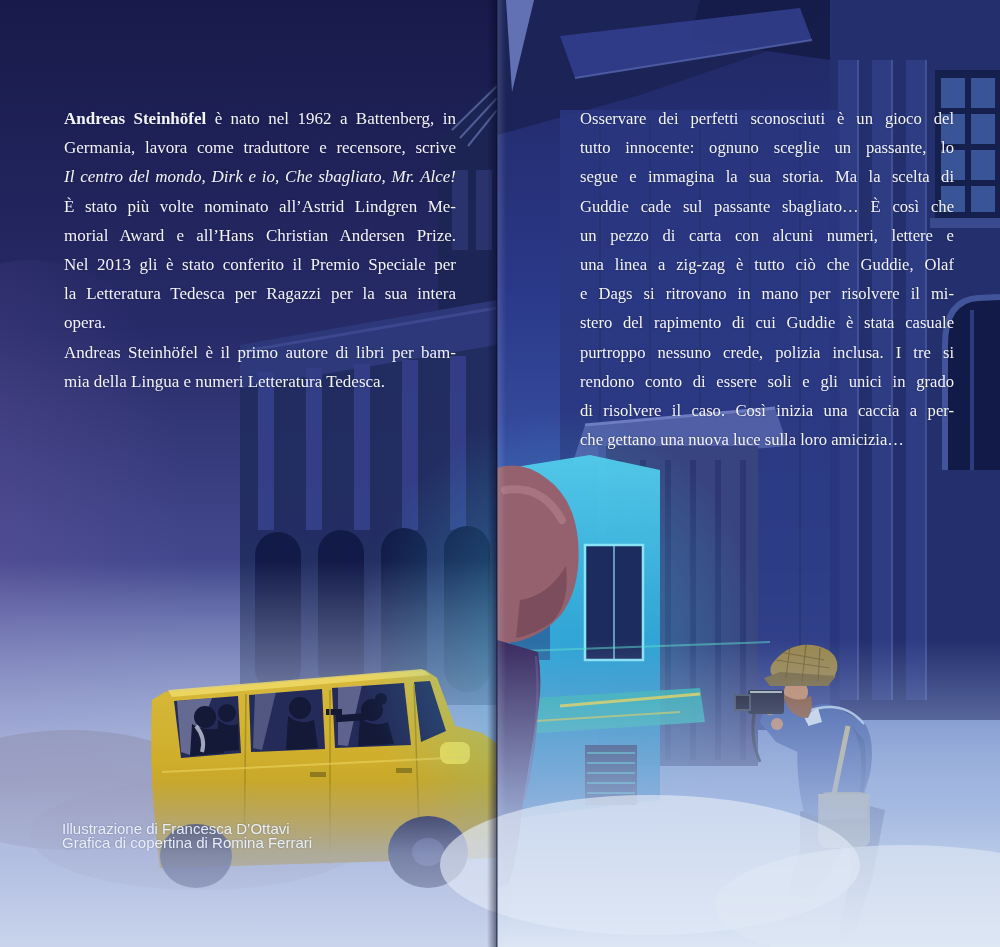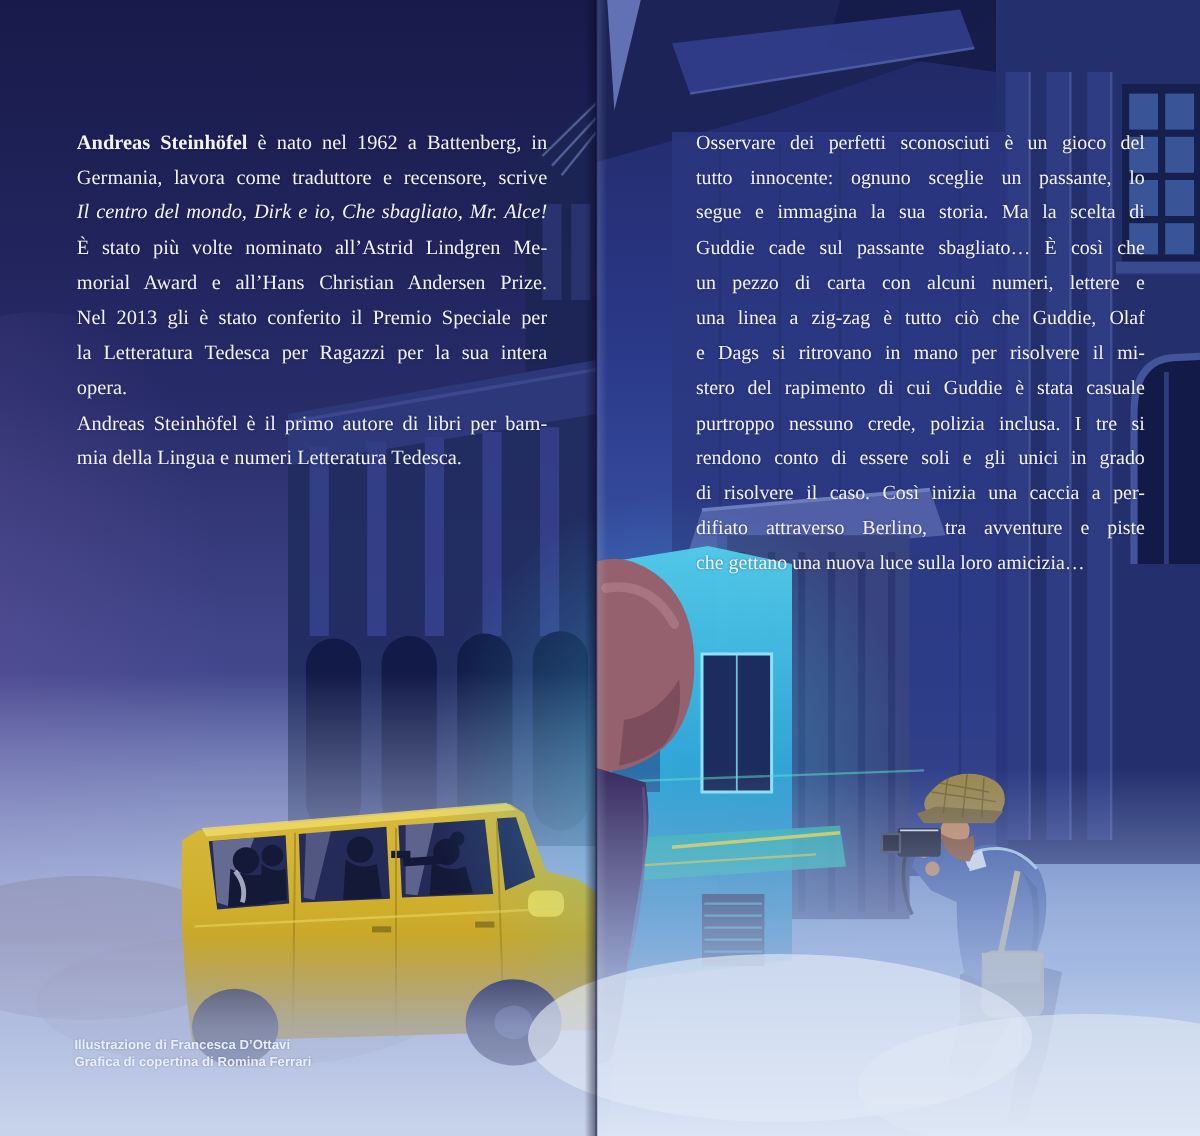--- a/index.html
+++ b/index.html
@@ -8,23 +8,23 @@
   .art{position:absolute;left:0;top:0;width:1000px;height:947px;display:block;}
   .textblock{position:absolute;color:#f3f3fa;
              text-shadow:0 0 2px rgba(15,18,60,.45);}
   .bio{left:64px;top:104px;width:392px;font-size:17px;}
   .blurb{left:580px;top:104px;width:374px;font-size:16.6px;}
   .tline{height:29.2px;line-height:29.2px;overflow:hidden;
          text-align:justify;text-align-last:justify;white-space:nowrap;}
   .tline.nj{text-align-last:left;}
   .tline .b{font-weight:bold;}
   .tline .i{font-style:italic;}
-  .credits{left:62px;top:864px;width:320px;
-           font-family:"Liberation Sans",sans-serif;font-weight:700;
-           font-size:11px;line-height:14px;color:#eef3fc;opacity:.95;
+  .credits{left:62px;top:822px;width:320px;
+           font-family:"Liberation Sans",sans-serif;font-weight:400;
+           font-size:15px;line-height:14px;color:#eef3fc;opacity:.95;
            text-shadow:0 0 2px rgba(40,60,120,.4);}
 </style>
 </head>
 <body>
 
 <div class="page">
 
 <svg class="art" viewBox="0 0 1000 947" preserveAspectRatio="none">
   <defs>
     <linearGradient id="gLsky" x1="0" y1="0" x2="0" y2="1">
@@ -315,21 +315,20 @@
       <div class="tline"><span>tutto innocente: ognuno sceglie un passante, lo</span></div>
       <div class="tline"><span>segue e immagina la sua storia. Ma la scelta di</span></div>
       <div class="tline"><span>Guddie cade sul passante sbagliato… È così che</span></div>
       <div class="tline"><span>un pezzo di carta con alcuni numeri, lettere e</span></div>
       <div class="tline"><span>una linea a zig-zag è tutto ciò che Guddie, Olaf</span></div>
       <div class="tline"><span>e Dags si ritrovano in mano per risolvere il mi-</span></div>
       <div class="tline"><span>stero del rapimento di cui Guddie è stata casuale</span></div>
       <div class="tline"><span>purtroppo nessuno crede, polizia inclusa. I tre si</span></div>
       <div class="tline"><span>rendono conto di essere soli e gli unici in grado</span></div>
       <div class="tline"><span>di risolvere il caso. Così inizia una caccia a per-</span></div>
-      <div class="tline"><span>difiato attraverso Berlino, tra avventure e piste</span></div>
       <div class="tline nj"><span>che gettano una nuova luce sulla loro amicizia…</span></div>
     </div>
 
 <div class="textblock credits">
   <div>Illustrazione di Francesca D’Ottavi</div>
   <div>Grafica di copertina di Romina Ferrari</div>
 </div>
 
 </div>
 

